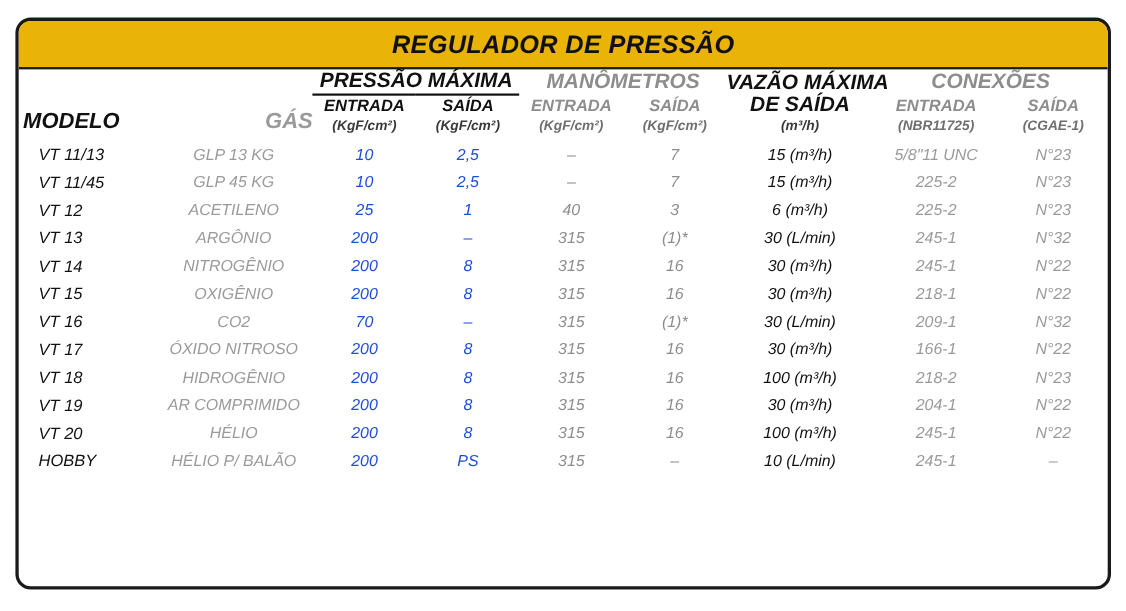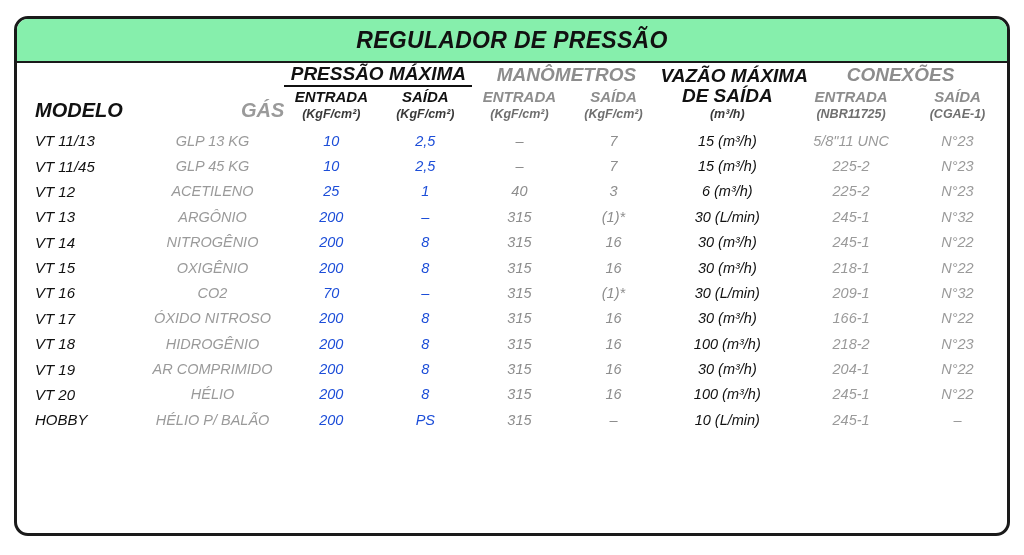--- a/index.html
+++ b/index.html
@@ -24,21 +24,21 @@
     position: relative;
     border: 3px solid #1a1a1a;
     border-radius: 14px;
     width: 996px;
     height: 520px;
     box-sizing: border-box;
     overflow: hidden;
     background: #ffffff;
   }
   .title-bar {
-    background: #86efac;
+    background: #eab308;
     height: 42px;
     display: flex;
     align-items: center;
     justify-content: center;
     border-bottom: 2px solid #1a1a1a;
   }
   .title-bar .title {
     font-style: italic;
     font-weight: bold;
     font-size: 23px;
@@ -98,21 +98,21 @@
   }
   .col-modelo, .col-gas {
     vertical-align: middle;
   }
   .modelo-head {
     font-style: italic;
     font-weight: bold;
     font-size: 20px;
     color: #111;
     text-align: left;
-    padding-left: 18px;
+    padding-left: 4px;
   }
   .gas-head {
     font-style: italic;
     font-weight: bold;
     font-size: 20px;
     color: #9a9a9a;
     text-align: right;
   }
   tbody td {
     font-style: italic;

